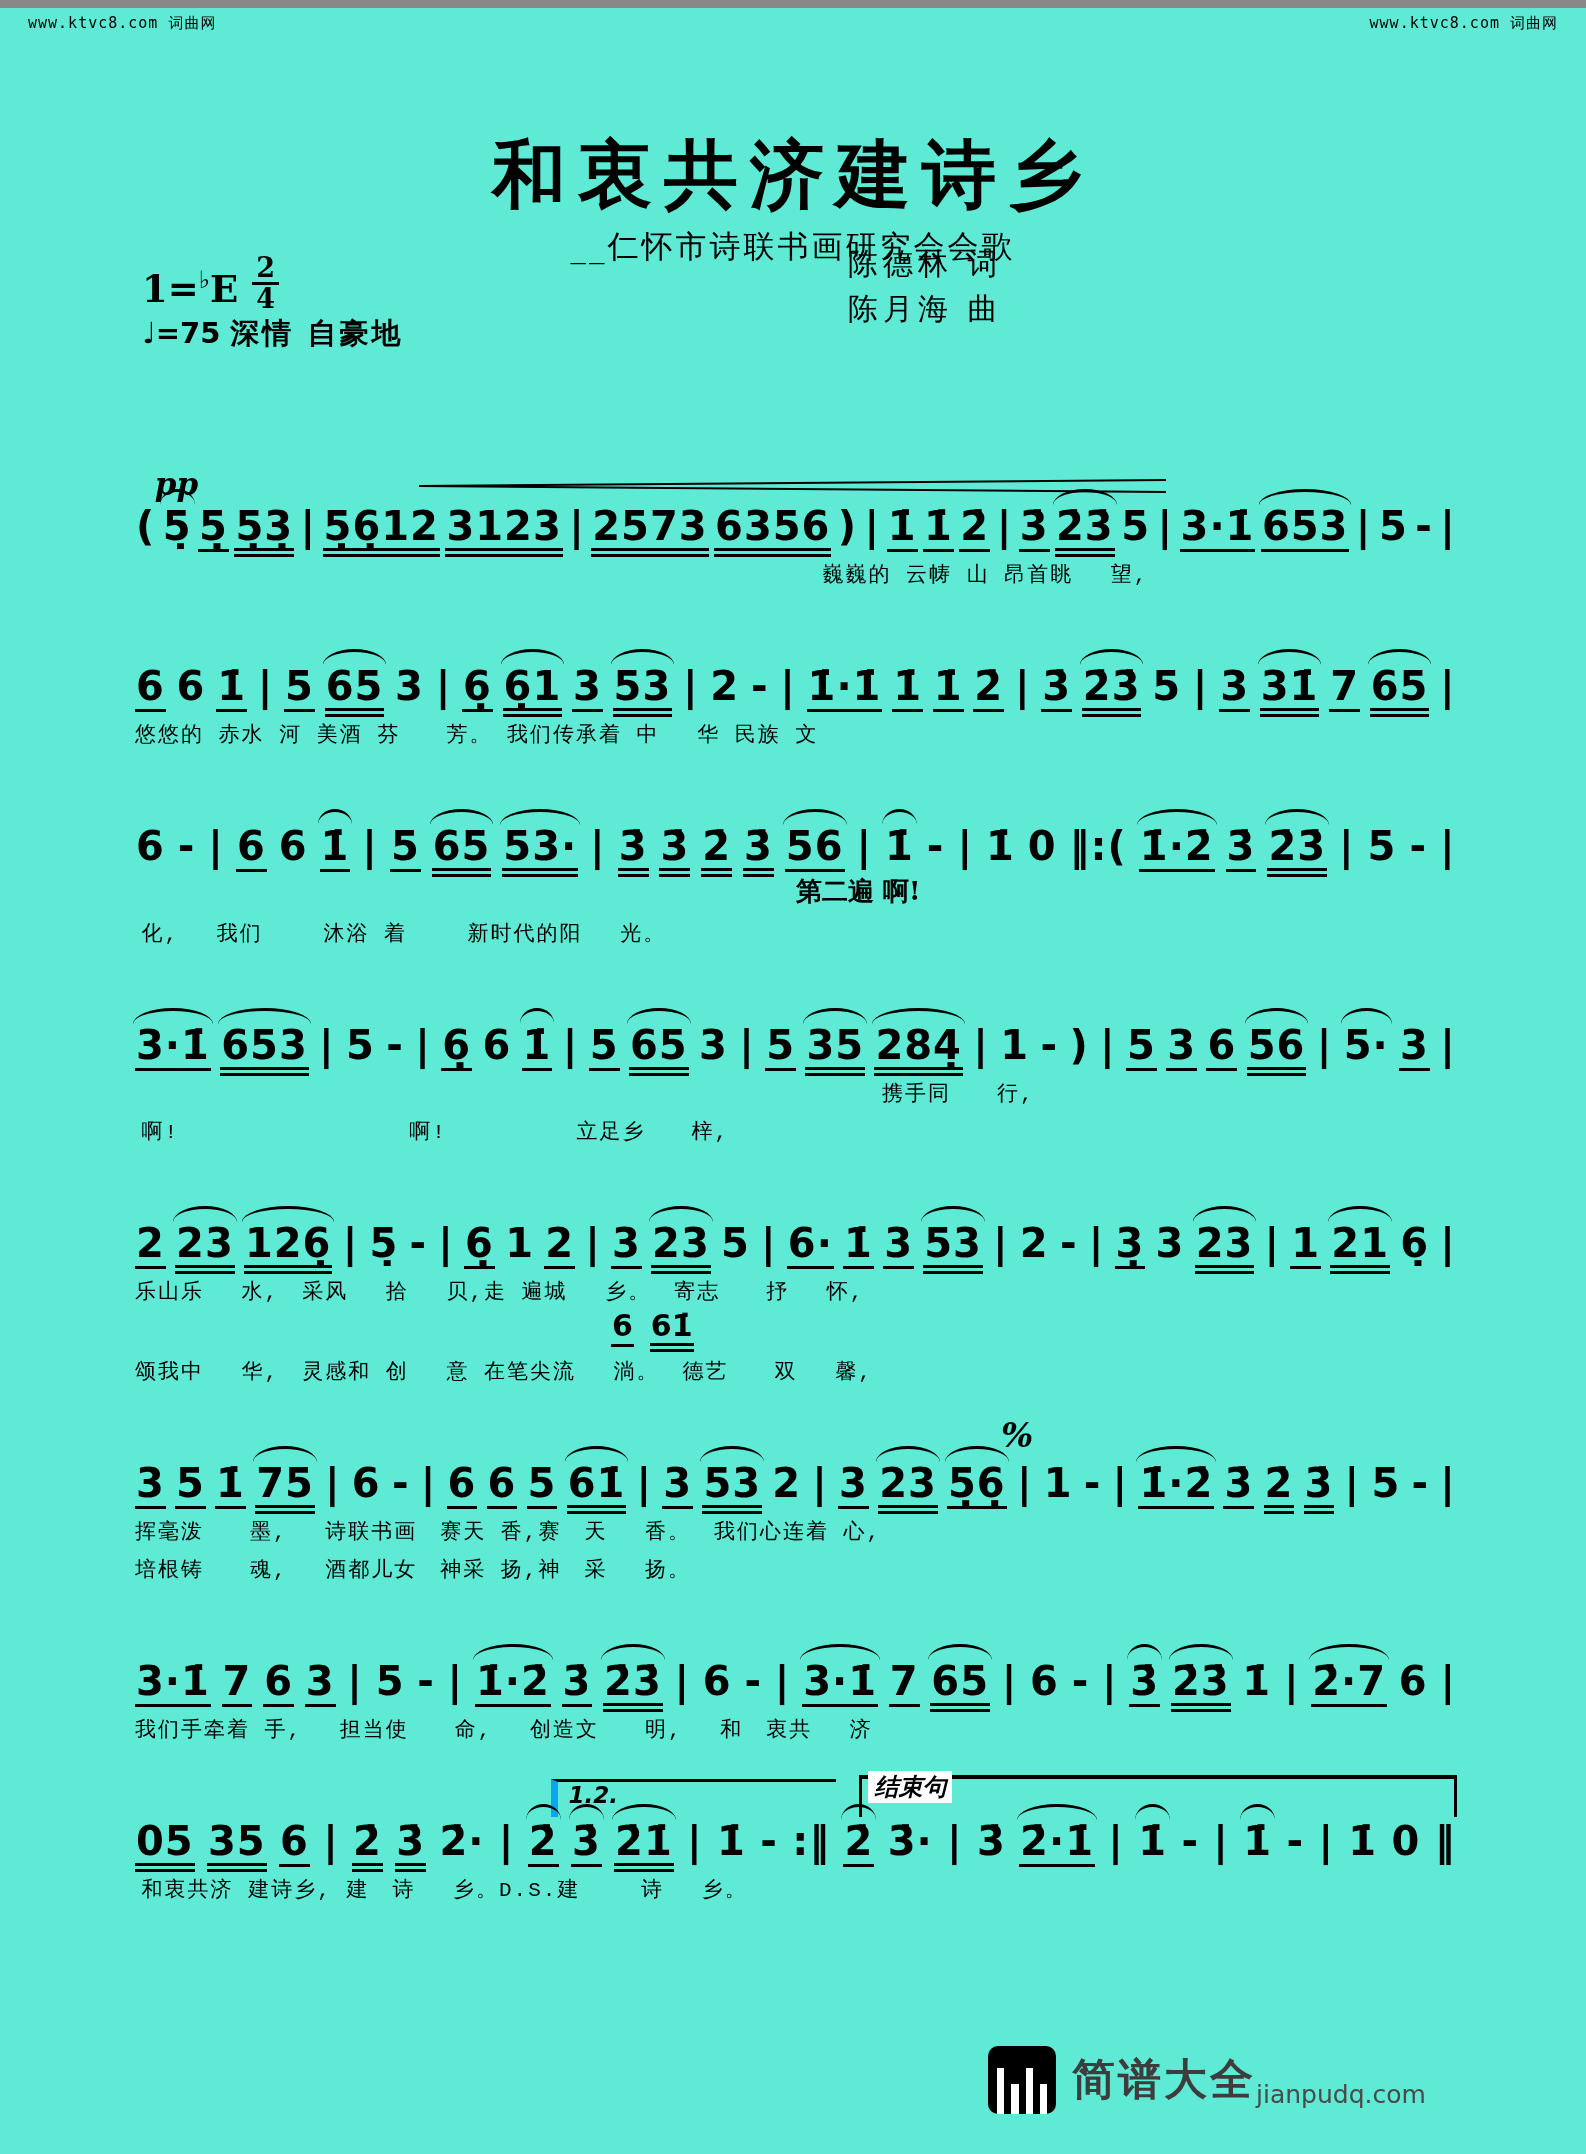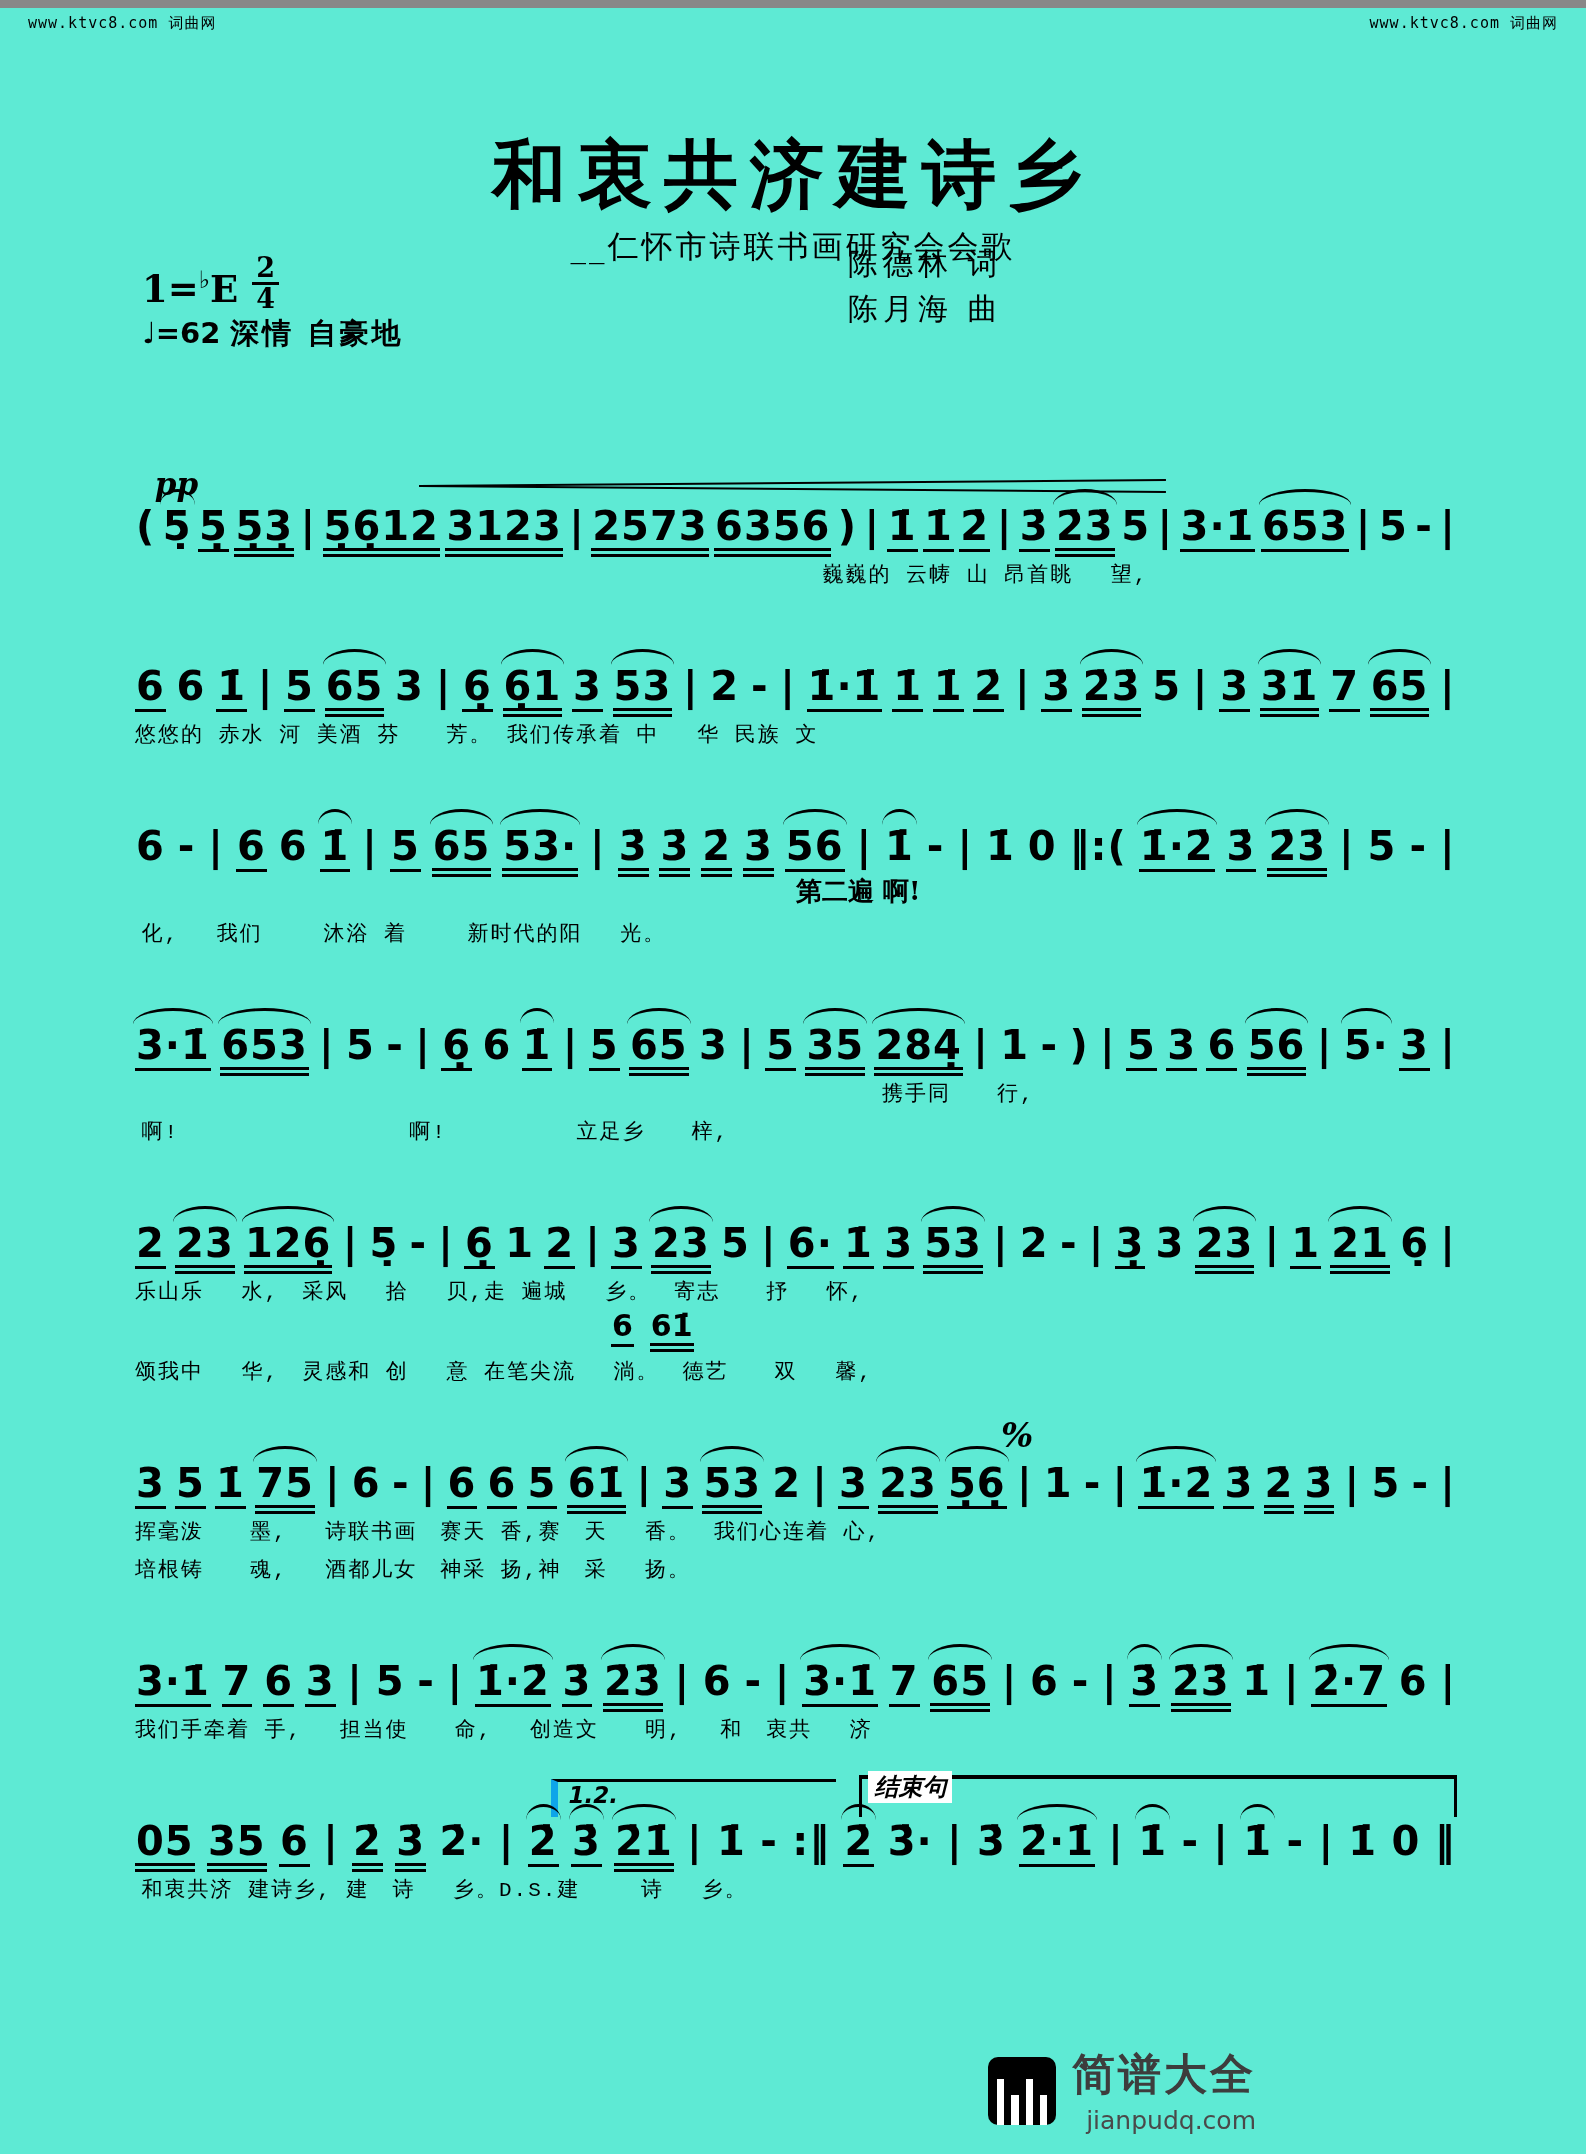--- a/index.html
+++ b/index.html
@@ -48,21 +48,21 @@
   .ending{position:absolute;top:-10px;height:42px;border-top:4px solid #000;border-left:3px solid #000;border-right:3px solid #000;box-sizing:border-box;}
   .ending span{font-style:italic;font-weight:700;font-size:24px;background:#fff;padding:0 6px;
         position:absolute;top:-8px;left:6px;}
   .ossia{display:flex;gap:16px;font-size:30px;font-weight:700;height:42px;align-items:baseline;
         padding-top:6px;box-sizing:border-box;line-height:1;}
   .logo{position:absolute;left:988px;top:2038px;display:flex;align-items:center;gap:16px;}
   .piano{width:68px;height:68px;background:#000;border-radius:10px;display:flex;align-items:flex-end;
         justify-content:center;gap:7px;padding:0 9px 0 9px;box-sizing:border-box;}
   .piano i{display:block;width:9px;height:46px;background:#fff;}
   .piano i.short{height:30px;}
-  .logo-text{display:flex;flex-direction:column;align-items:flex-start;}
+  .logo-text{display:flex;flex-direction:row;align-items:flex-start;}
   .logo-name{font-size:43px;font-weight:700;color:#3d3d3d;letter-spacing:3px;
         font-family:"DejaVu Serif","Liberation Serif",serif;}
   .logo-site{font-size:25px;color:#4a4a4a;align-self:flex-end;margin-top:2px;}
 </style>
 </head>
 <body>
 
 <div class="page">
 
   <div class="watermark wm-left">www.ktvc8.com 词曲网</div>
@@ -71,21 +71,21 @@
   <div class="title">和衷共济建诗乡</div>
   <div class="subtitle">__仁怀市诗联书画研究会会歌</div>
 
   <div class="credits">
     <div>陈德林 词</div>
     <div>陈月海 曲</div>
   </div>
 
   <div class="keysig"><span>1=</span><sup>♭</sup><span>E</span><span class="meter"><span class="num">2</span><span class="den">4</span></span></div>
 
-  <div class="tempo"><span>♩</span><span>=62</span><span class="expr">深情 自豪地</span></div>
+  <div class="tempo"><span>♩</span><span>=75</span><span class="expr">深情 自豪地</span></div>
 
   <div class="score" id="score">
       <div class="system">
         <span class="dyn" style="left: 1.5%;">pp</span>
         <div class="hairpin" style="left: 21.5%; width: 56.5%;"><svg width="100%" height="16" viewBox="0 0 600 16" preserveAspectRatio="none">
             <line x1="0" y1="8" x2="600" y2="2" stroke="#000" stroke-width="2"></line>
             <line x1="0" y1="8" x2="600" y2="14" stroke="#000" stroke-width="2"></line>
           </svg></div>
         <div class="notes">
           <span class="tk">(</span>

